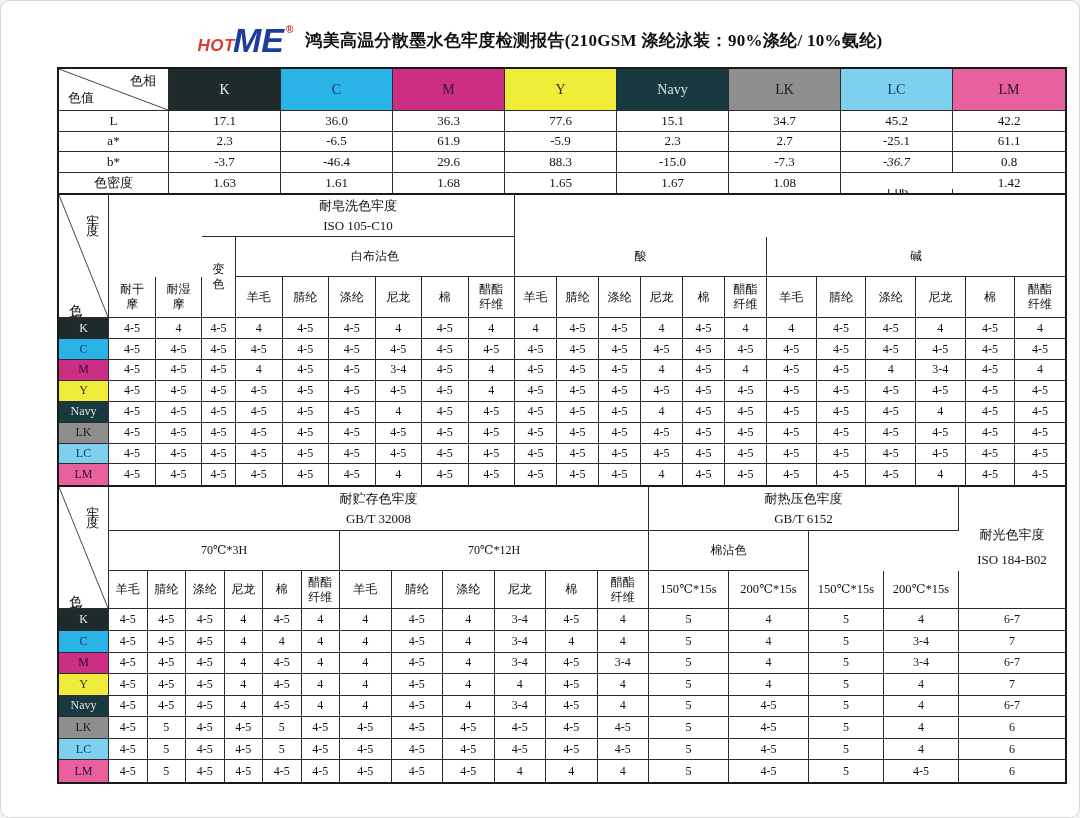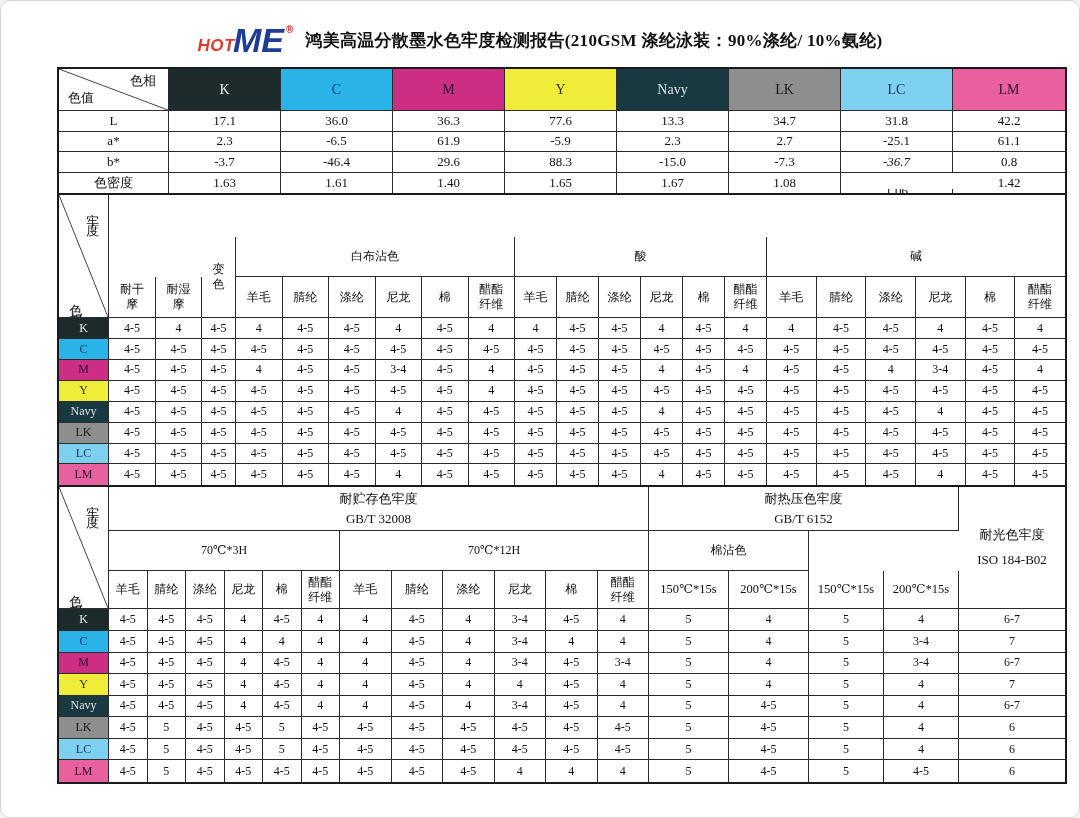--- a/index.html
+++ b/index.html
@@ -62,23 +62,23 @@
         <div class="cell" style="grid-area: 1 / 5; background: rgb(239, 236, 58); color: rgb(51, 51, 26); font-size: 14px;">Y</div>
         <div class="cell" style="grid-area: 1 / 6; background: rgb(23, 57, 63); color: rgb(221, 228, 228); font-size: 14px;">Navy</div>
         <div class="cell" style="grid-area: 1 / 7; background: rgb(142, 142, 142); color: rgb(26, 26, 26); font-size: 14px;">LK</div>
         <div class="cell" style="grid-area: 1 / 8; background: rgb(126, 208, 239); color: rgb(22, 53, 107); font-size: 14px;">LC</div>
         <div class="cell" style="grid-area: 1 / 9; background: rgb(232, 96, 158); color: rgb(51, 16, 42); font-size: 14px; border-right: none;">LM</div>
         <div class="cell" style="grid-area: 2 / 1;">L</div>
         <div class="cell" style="grid-area: 2 / 2;">17.1</div>
         <div class="cell" style="grid-area: 2 / 3;">36.0</div>
         <div class="cell" style="grid-area: 2 / 4;">36.3</div>
         <div class="cell" style="grid-area: 2 / 5;">77.6</div>
-        <div class="cell" style="grid-area: 2 / 6;">13.3</div>
+        <div class="cell" style="grid-area: 2 / 6;">15.1</div>
         <div class="cell" style="grid-area: 2 / 7;">34.7</div>
-        <div class="cell" style="grid-area: 2 / 8;">31.8</div>
+        <div class="cell" style="grid-area: 2 / 8;">45.2</div>
         <div class="cell" style="grid-area: 2 / 9; border-right: none;">42.2</div>
         <div class="cell" style="grid-area: 3 / 1;">a*</div>
         <div class="cell" style="grid-area: 3 / 2;">2.3</div>
         <div class="cell" style="grid-area: 3 / 3;">-6.5</div>
         <div class="cell" style="grid-area: 3 / 4;">61.9</div>
         <div class="cell" style="grid-area: 3 / 5;">-5.9</div>
         <div class="cell" style="grid-area: 3 / 6;">2.3</div>
         <div class="cell" style="grid-area: 3 / 7;">2.7</div>
         <div class="cell" style="grid-area: 3 / 8;">-25.1</div>
         <div class="cell" style="grid-area: 3 / 9; border-right: none;">61.1</div>
@@ -87,35 +87,39 @@
         <div class="cell" style="grid-area: 4 / 3;">-46.4</div>
         <div class="cell" style="grid-area: 4 / 4;">29.6</div>
         <div class="cell" style="grid-area: 4 / 5;">88.3</div>
         <div class="cell" style="grid-area: 4 / 6;">-15.0</div>
         <div class="cell" style="grid-area: 4 / 7;">-7.3</div>
         <div class="cell" style="grid-area: 4 / 8; font-style: italic;">-36.7</div>
         <div class="cell" style="grid-area: 4 / 9; border-right: none;">0.8</div>
         <div class="cell" style="grid-area: 5 / 1; border-bottom: none;">色密度</div>
         <div class="cell" style="grid-area: 5 / 2; border-bottom: none;">1.63</div>
         <div class="cell" style="grid-area: 5 / 3; border-bottom: none;">1.61</div>
-        <div class="cell" style="grid-area: 5 / 4; border-bottom: none;">1.40</div>
+        <div class="cell" style="grid-area: 5 / 4; border-bottom: none;">1.68</div>
         <div class="cell" style="grid-area: 5 / 5; border-bottom: none;">1.65</div>
         <div class="cell" style="grid-area: 5 / 6; border-bottom: none;">1.67</div>
         <div class="cell" style="grid-area: 5 / 7; border-bottom: none;">1.08</div>
         <div class="cell" style="grid-area: 5 / 8; border-bottom: none; margin-top: 16px;">1.06</div>
         <div class="cell" style="grid-area: 5 / 9; border-bottom: none; border-right: none;">1.42</div>
       </div>
 
     <div class="grid t2">
       <div class="cell corner" style="grid-column:1;grid-row:1/span 3">
         <svg viewBox="0 0 100 100" preserveAspectRatio="none">
             <line x1="0" y1="0" x2="100" y2="100" stroke="#444" stroke-width="1" vector-effect="non-scaling-stroke"></line>
           </svg>
         <span class="v-top">牢度</span>
         <span class="v-bot">色相</span>
+      </div>
+      <div class="cell two" style="grid-column:4/span 7;grid-row:1">
+        <div>耐皂洗色牢度</div>
+        <div>ISO 105-C10</div>
       </div>
       <div class="cell" style="grid-column:4;grid-row:2/span 2">
         <span class="w1">变色</span>
       </div>
       <div class="cell" style="grid-column:5/span 6;grid-row:2">
         <span>白布沾色</span>
       </div>
       <div class="cell" style="grid-column:11/span 6;grid-row:2">
         <span>酸</span>
       </div>

